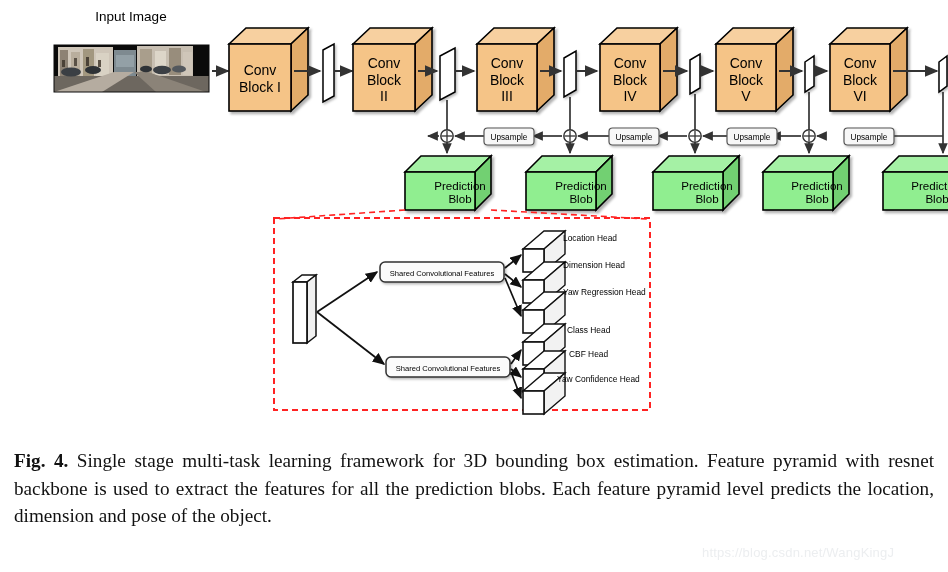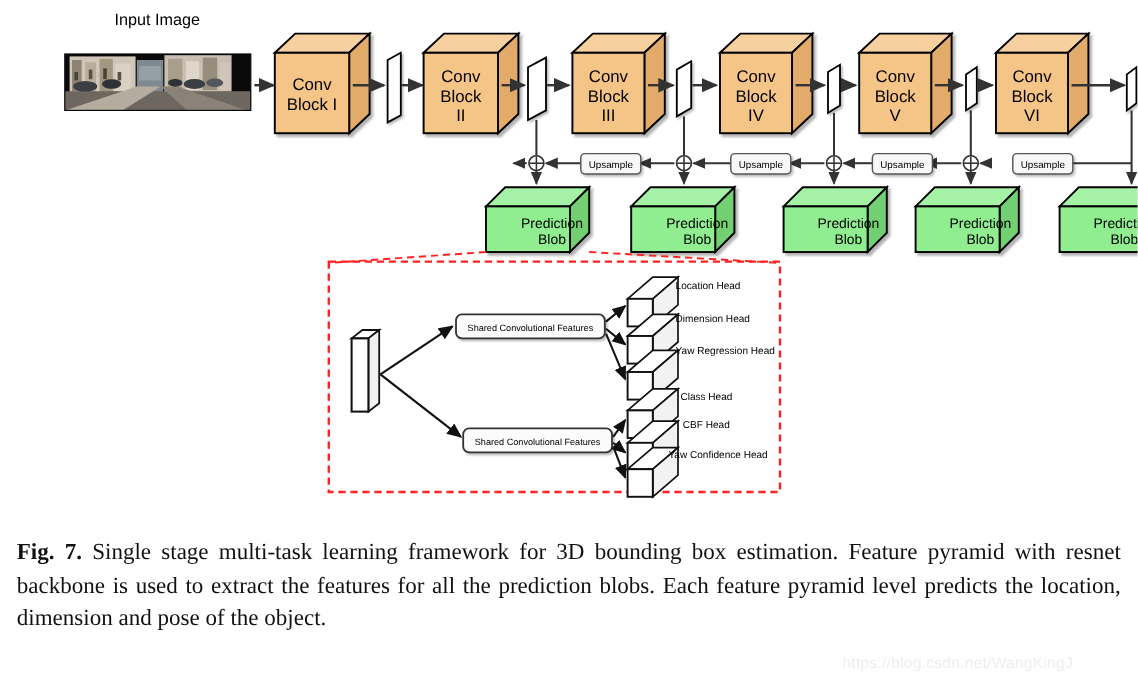--- a/index.html
+++ b/index.html
@@ -387,16 +387,16 @@
     <text x="527" y="241" font-size="8.4">Location Head</text>
     <text x="527" y="268" font-size="8.4">Dimension Head</text>
     <text x="527" y="295" font-size="8.4">Yaw Regression Head</text>
     <text x="531" y="333" font-size="8.4">Class Head</text>
     <text x="533" y="357" font-size="8.4">CBF  Head</text>
     <text x="521" y="382" font-size="8.4">Yaw Confidence Head</text>
   </svg>
 </div>
 
 <div id="caption">
-  <span class="figlabel">Fig. 7.</span><span> Single stage multi-task learning framework for 3D bounding box estimation. Feature pyramid with resnet backbone is used to extract the features for all the prediction blobs. Each feature pyramid level predicts the location, dimension and pose of the object.</span>
+  <span class="figlabel">Fig. 4.</span><span> Single stage multi-task learning framework for 3D bounding box estimation. Feature pyramid with resnet backbone is used to extract the features for all the prediction blobs. Each feature pyramid level predicts the location, dimension and pose of the object.</span>
 </div>
 
 <div id="watermark">https://blog.csdn.net/WangKingJ</div>
 
 </body></html>

